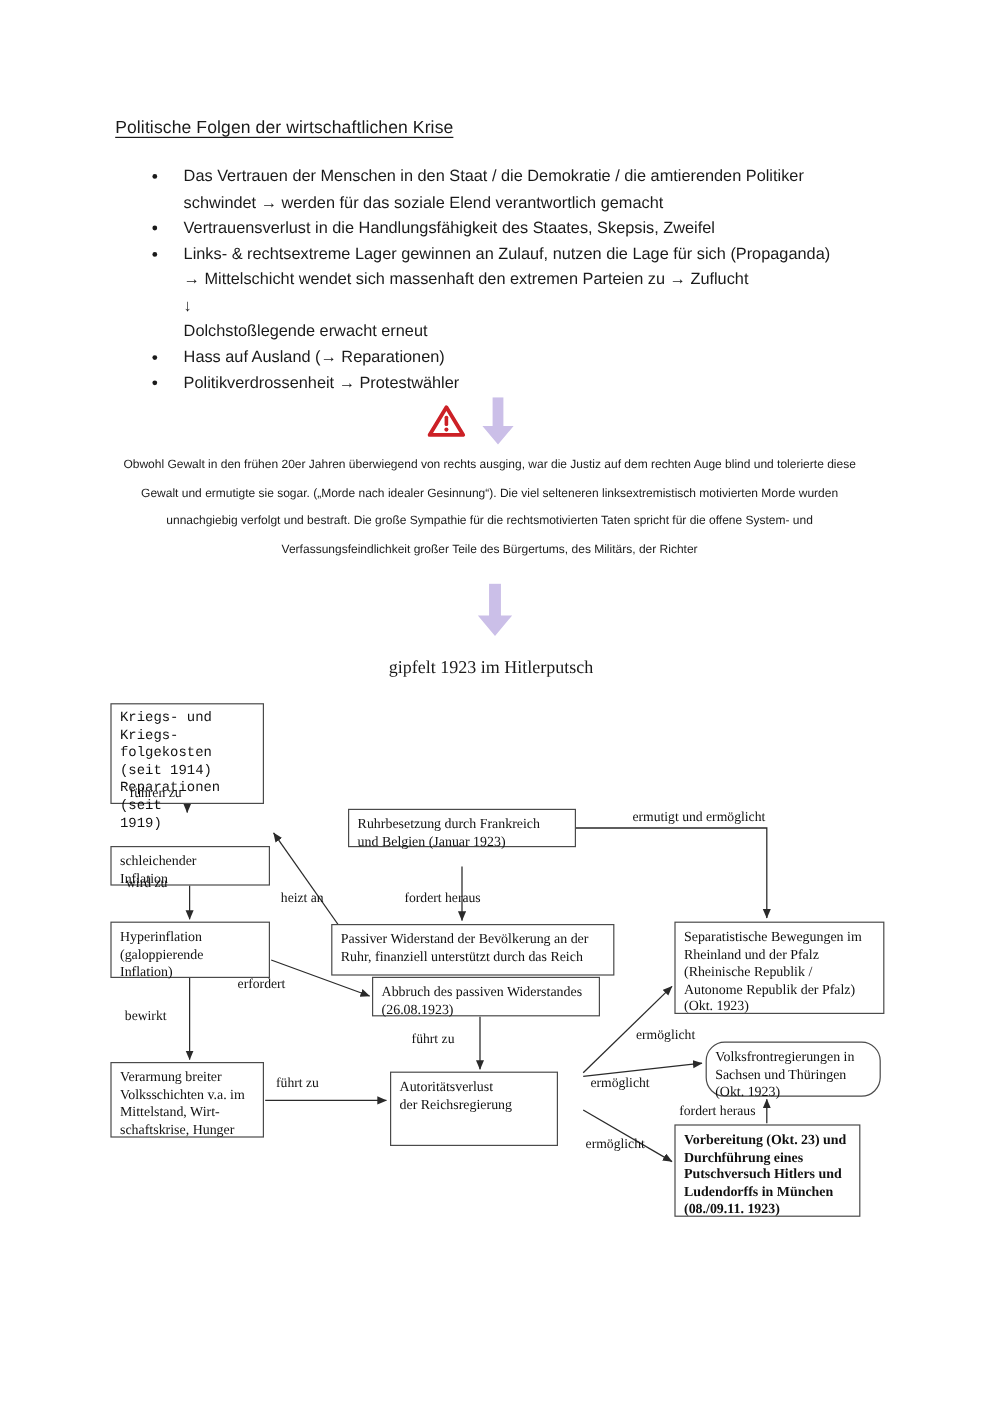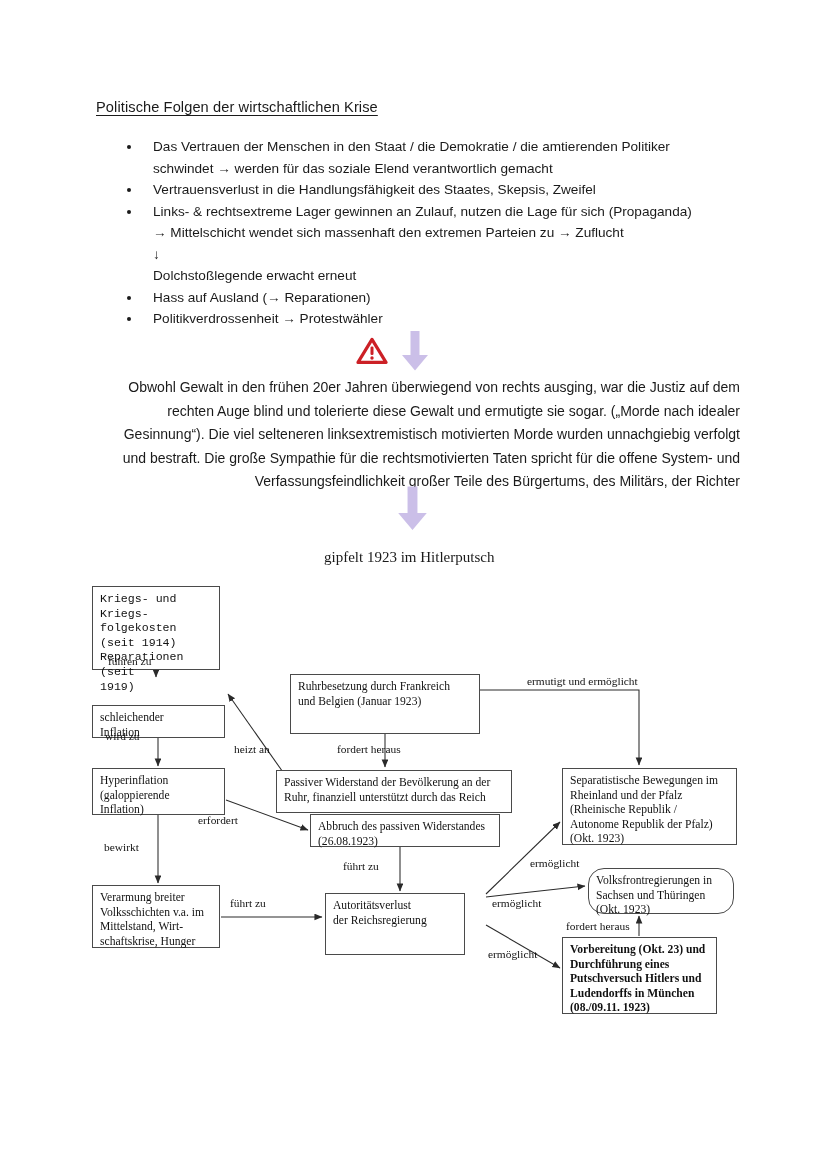--- a/index.html
+++ b/index.html
@@ -74,26 +74,26 @@
     display: flex;
     align-items: center;
     gap: 12px;
   }
   .warn-icon { display: block; }
   .purple-arrow { display: block; }
 
   
   .para {
     position: absolute;
-    left: 100px;
+    left: 88px;
     top: 376px;
     width: 640px;
-    font-size: 14px;
+    font-size: 10px;
     line-height: 23.5px;
-    text-align: right;
+    text-align: center;
   }
 
   
   .mid-arrow {
     position: absolute;
     left: 396px;
     top: 486px;
   }
 
   
@@ -236,21 +236,21 @@
 1919)</div>
     <div class="dbox" style="left:92px;  top:705px; width:133px; height:33px;">schleichender
 Inflation</div>
     <div class="dbox" style="left:92px;  top:768px; width:133px; height:47px;">Hyperinflation
 (galoppierende
 Inflation)</div>
     <div class="dbox" style="left:92px;  top:885px; width:128px; height:63px;">Verarmung breiter
 Volksschichten v.a. im
 Mittelstand, Wirt-
 schaftskrise, Hunger</div>
-    <div class="dbox" style="left:290px; top:674px; width:190px; height:60px;">Ruhrbesetzung durch Frankreich
+    <div class="dbox" style="left:290px; top:674px; width:190px; height:32px;">Ruhrbesetzung durch Frankreich
 und Belgien (Januar 1923)</div>
     <div class="dbox" style="left:276px; top:770px; width:236px; height:43px;">Passiver Widerstand der Bevölkerung an der
 Ruhr, finanziell unterstützt durch das Reich</div>
     <div class="dbox" style="left:310px; top:814px; width:190px; height:33px;">Abbruch des passiven Widerstandes
 (26.08.1923)</div>
     <div class="dbox" style="left:325px; top:893px; width:140px; height:62px;">Autoritätsverlust
 der Reichsregierung</div>
     <div class="dbox" style="left:562px; top:768px; width:175px; height:77px;">Separatistische Bewegungen im
 Rheinland und der Pfalz
 (Rheinische Republik /

